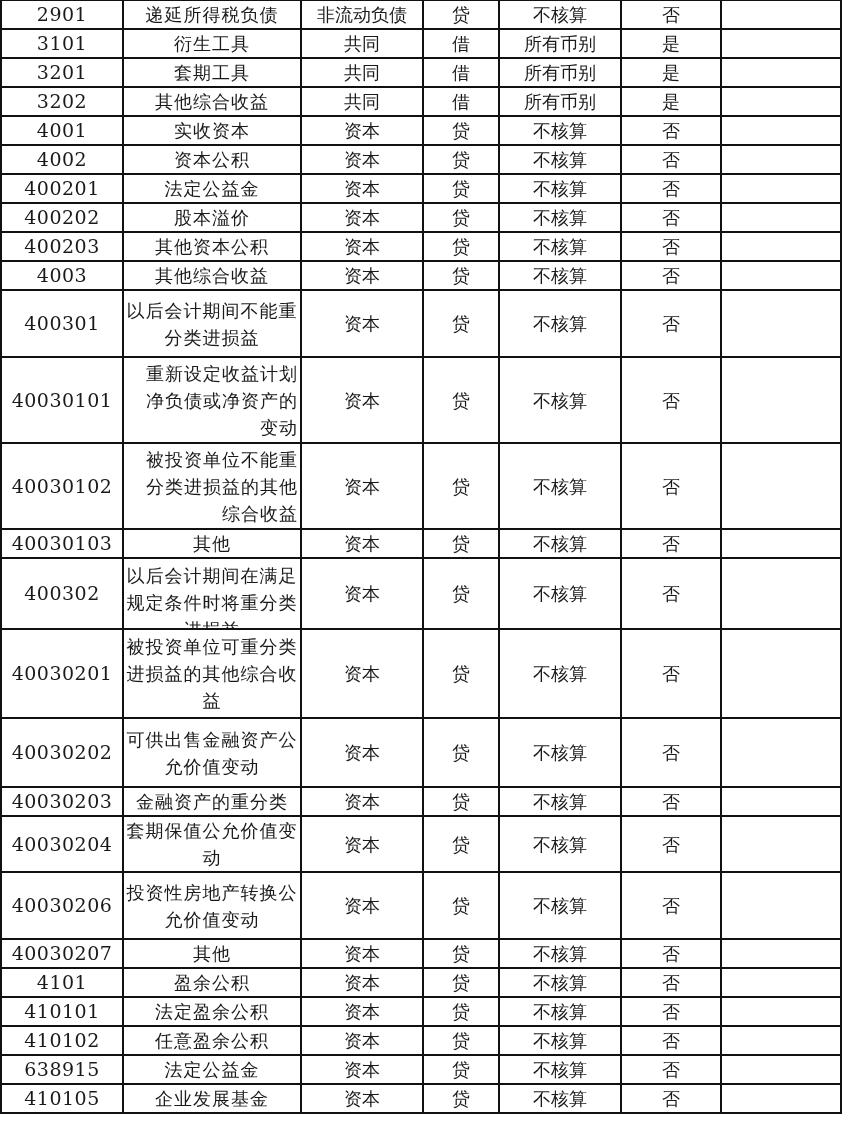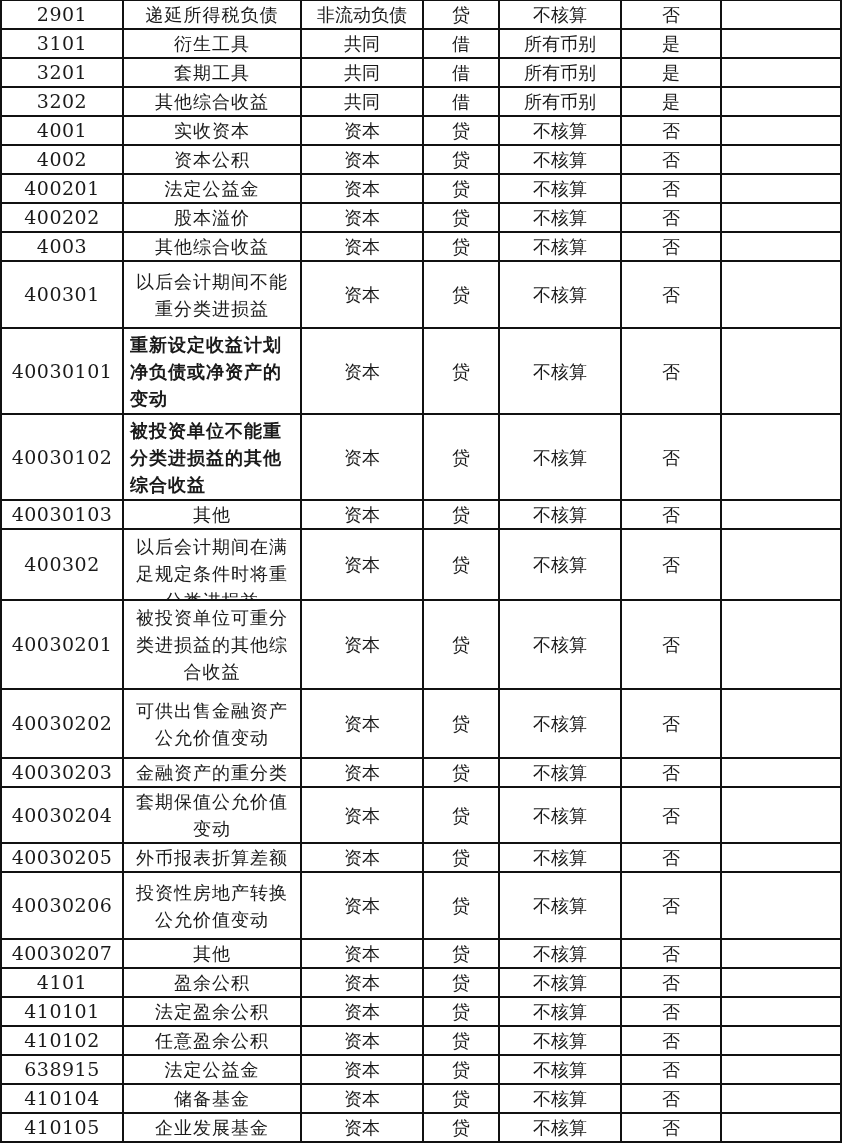--- a/index.html
+++ b/index.html
@@ -16,22 +16,22 @@
       border: 2px solid #111111;
       padding: 0;
       text-align: center;
       vertical-align: middle;
       overflow: hidden;
       line-height: 27px;
       white-space: normal;
     }
     .sheet tr:first-child td { border-top: 1px solid #111; }
     .sheet td.col-code { font-size: 19px; letter-spacing: 0.5px; }
-    .sheet td.col-name { padding: 0 12px; letter-spacing: 1px; }
-    .sheet td.col-name.left { text-align: left; padding-left: 6px; font-weight: bold; }
+    .sheet td.col-name { padding: 0 2px; letter-spacing: 1px; }
+    .sheet td.col-name.left { text-align: right; padding-left: 6px; }
     .sheet td .clip { display: block; overflow: hidden; }
     .sheet td.col-blank { border-right: 2px solid #111; }
   </style>
 </head>
 <body>
 
 <table class="sheet">
   <colgroup>
     <col style="width:122px">
       <col style="width:178px">
@@ -108,20 +108,29 @@
     <tr style="height:28px">
       <td class="col-code">400202</td>
       <td class="col-name">股本溢价</td>
       <td>资本</td>
       <td>贷</td>
       <td>不核算</td>
       <td>否</td>
       <td class="col-blank"></td>
     </tr>
     <tr style="height:28px">
+      <td class="col-code">400203</td>
+      <td class="col-name">其他资本公积</td>
+      <td>资本</td>
+      <td>贷</td>
+      <td>不核算</td>
+      <td>否</td>
+      <td class="col-blank"></td>
+    </tr>
+    <tr style="height:28px">
       <td class="col-code">4003</td>
       <td class="col-name">其他综合收益</td>
       <td>资本</td>
       <td>贷</td>
       <td>不核算</td>
       <td>否</td>
       <td class="col-blank"></td>
     </tr>
     <tr style="height:67px">
       <td class="col-code">400301</td>
@@ -199,29 +208,20 @@
     </tr>
     <tr style="height:55px">
       <td class="col-code">40030204</td>
       <td class="col-name">套期保值公允价值变动</td>
       <td>资本</td>
       <td>贷</td>
       <td>不核算</td>
       <td>否</td>
       <td class="col-blank"></td>
     </tr>
-    <tr style="height:28px">
-      <td class="col-code">40030205</td>
-      <td class="col-name">外币报表折算差额</td>
-      <td>资本</td>
-      <td>贷</td>
-      <td>不核算</td>
-      <td>否</td>
-      <td class="col-blank"></td>
-    </tr>
     <tr style="height:67px">
       <td class="col-code">40030206</td>
       <td class="col-name">投资性房地产转换公允价值变动</td>
       <td>资本</td>
       <td>贷</td>
       <td>不核算</td>
       <td>否</td>
       <td class="col-blank"></td>
     </tr>
     <tr style="height:28px">
@@ -256,29 +256,20 @@
       <td class="col-name">任意盈余公积</td>
       <td>资本</td>
       <td>贷</td>
       <td>不核算</td>
       <td>否</td>
       <td class="col-blank"></td>
     </tr>
     <tr style="height:28px">
       <td class="col-code">638915</td>
       <td class="col-name">法定公益金</td>
-      <td>资本</td>
-      <td>贷</td>
-      <td>不核算</td>
-      <td>否</td>
-      <td class="col-blank"></td>
-    </tr>
-    <tr style="height:28px">
-      <td class="col-code">410104</td>
-      <td class="col-name">储备基金</td>
       <td>资本</td>
       <td>贷</td>
       <td>不核算</td>
       <td>否</td>
       <td class="col-blank"></td>
     </tr>
     <tr style="height:28px">
       <td class="col-code">410105</td>
       <td class="col-name">企业发展基金</td>
       <td>资本</td>

